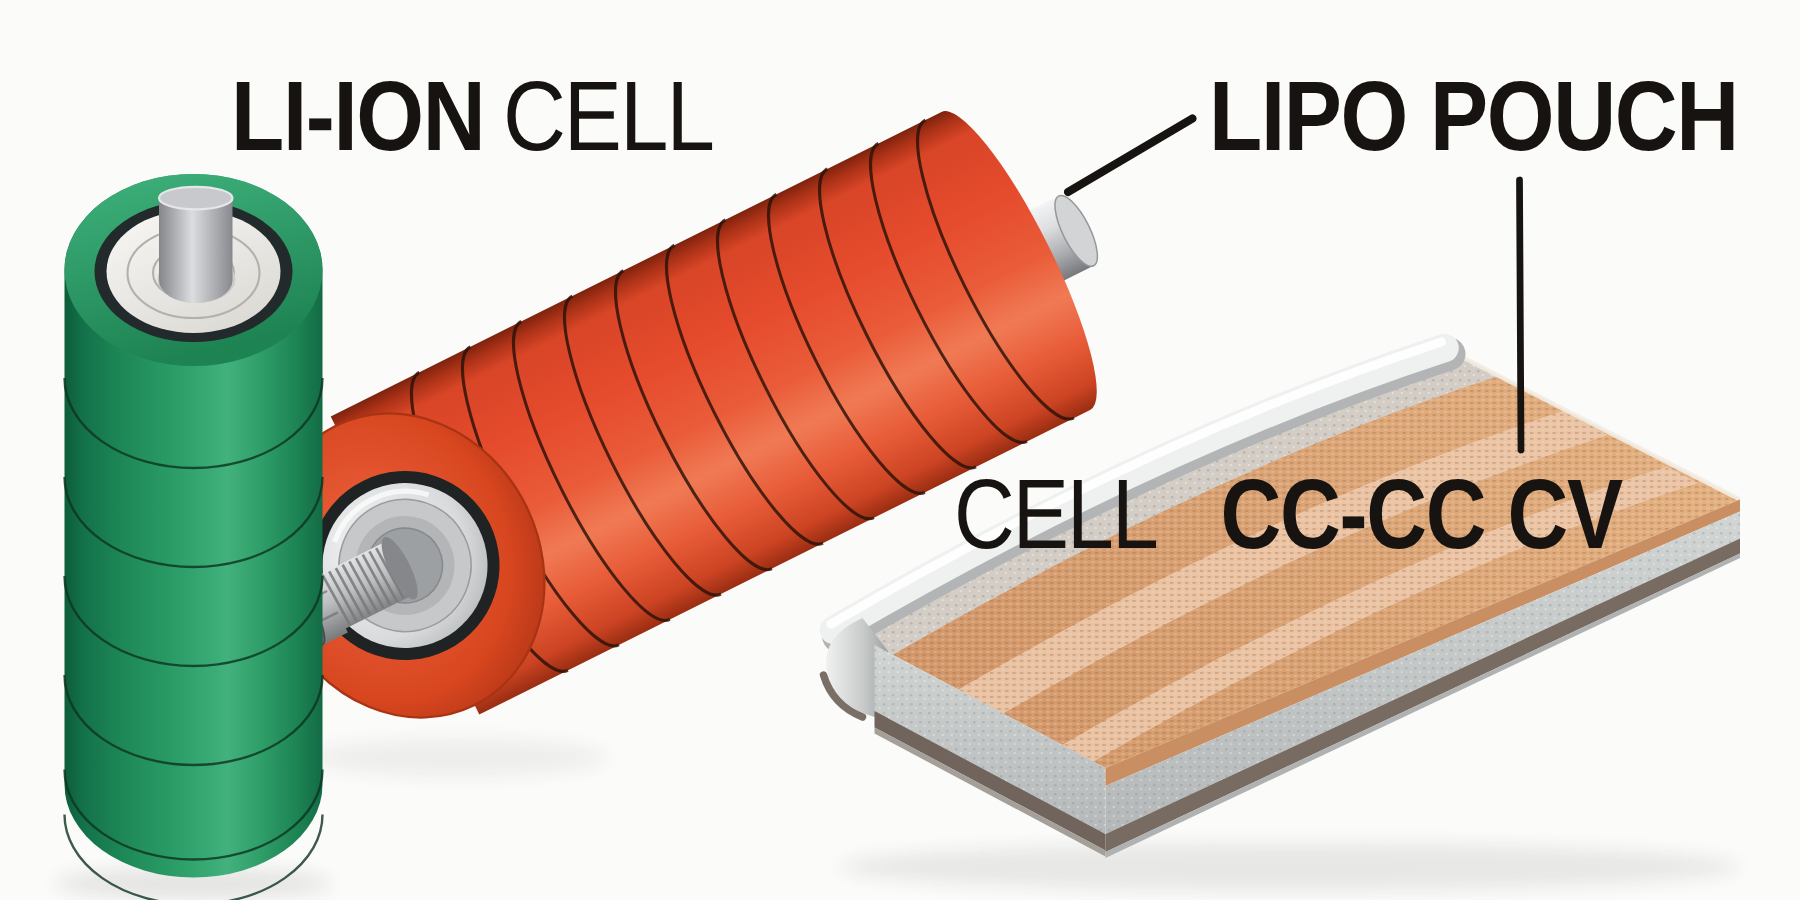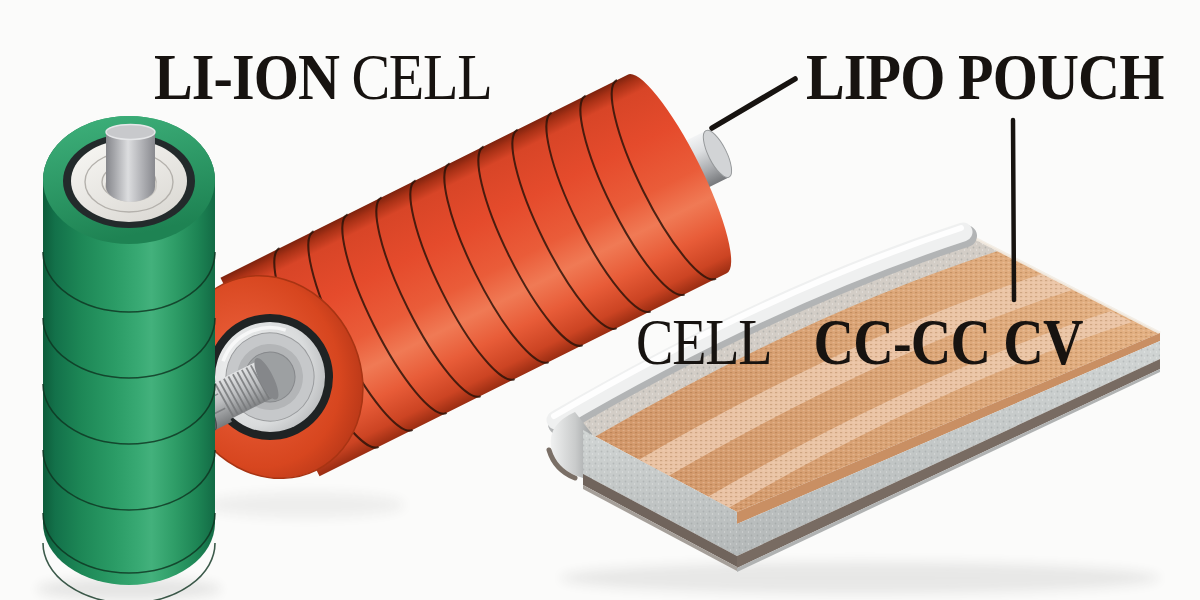--- a/index.html
+++ b/index.html
@@ -1,19 +1,19 @@
 <!DOCTYPE html>
 <html><head>
 <meta charset="utf-8">
 <style>
   html,body{margin:0;padding:0;background:#ffffff;}
   #stage{
     position:relative;width:1200px;height:600px;overflow:hidden;
     background:#fbfbfa;
-    font-family:Liberation Serif, serif;
+    font-family:Liberation Sans, sans-serif;
   }
   #scene-svg{position:absolute;left:0;top:0;}
   .label{
     position:absolute;line-height:1;white-space:nowrap;
     font-weight:700;font-size:66px;letter-spacing:-1px;color:#171310;
     transform:scaleX(0.88);transform-origin:0 0;
   }
   .label .light{font-weight:400;letter-spacing:-1.5px;}
   #label-pouch-caption{transform:scaleX(0.85);}
   #label-pouch-caption .bold-part{margin-left:50px;}

